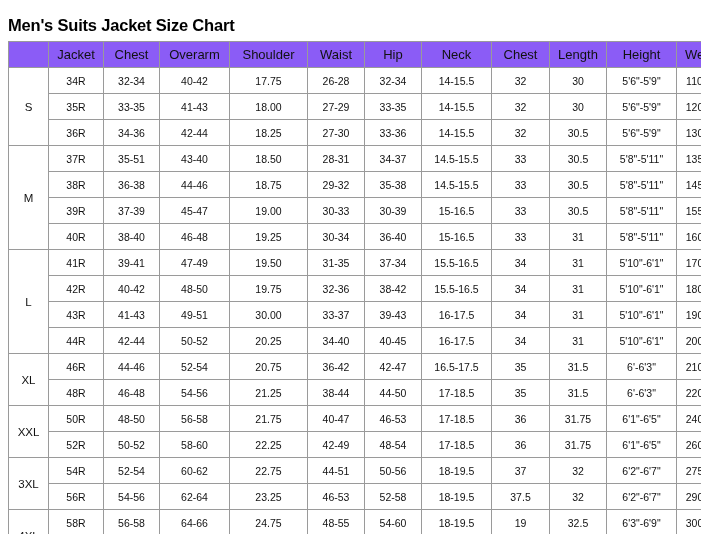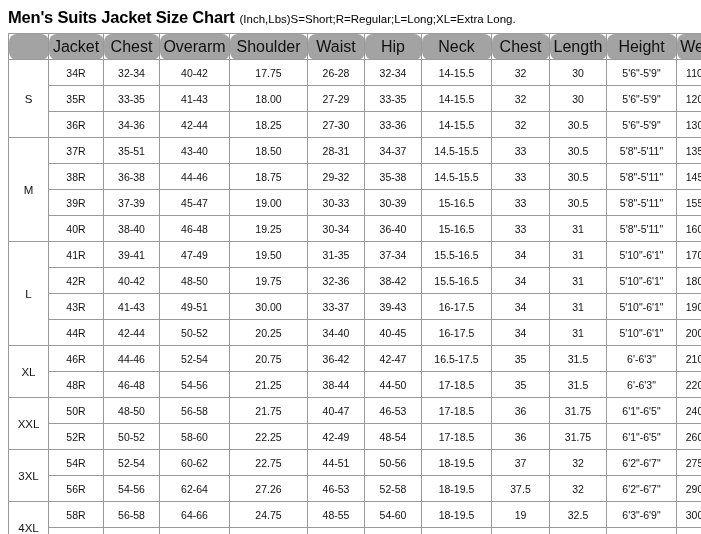--- a/index.html
+++ b/index.html
@@ -15,21 +15,21 @@
     overflow: hidden;
   }
   .page {
     width: 701px;
     height: 534px;
     position: relative;
     box-sizing: border-box;
     padding: 0;
   }
   .title-row {
-    padding: 8px 0 6px 8px;
+    padding: 16px 0 6px 8px;
     display: flex;
     align-items: baseline;
     white-space: nowrap;
   }
   .title-main {
     font-size: 16.5px;
     font-weight: bold;
     letter-spacing: -0.2px;
   }
   .title-sub {
@@ -48,25 +48,24 @@
   table.size-chart td {
     border: 1px solid #9a9a9a;
     text-align: center;
     vertical-align: middle;
     padding: 0;
     height: 25px;
     font-weight: normal;
     color: #111;
   }
   thead th {
-    background: #a3a3a3;
+    background: #8b5cf6;
     font-weight: bold;
-    font-size: 16px;
+    font-size: 13px;
     height: 26px;
-    border-radius: 8px;
   }
   td.size-label {
     background: #ffffff;
     font-weight: bold;
     font-size: 11.5px;
   }
   
   col.c-size { width: 40px; }
   col.c-jacket { width: 55px; }
   col.c-chest { width: 56px; }
@@ -80,21 +79,20 @@
   col.c-height { width: 70px; }
   col.c-weight { width: 57px; }
 </style>
 </head>
 <body>
 
 <div class="page">
 
   <div class="title-row">
     <span class="title-main">Men's Suits Jacket Size Chart</span>
-    <span class="title-sub">(Inch,Lbs)S=Short;R=Regular;L=Long;XL=Extra Long.</span>
   </div>
 
   <table class="size-chart">
     <colgroup>
       <col class="c-size">
         <col class="c-jacket">
         <col class="c-chest">
         <col class="c-overarm">
       <col class="c-shoulder">
         <col class="c-waist">
@@ -333,21 +331,21 @@
           <td>18-19.5</td>
           <td>37</td>
           <td>32</td>
           <td>6'2"-6'7"</td>
           <td>275-290</td>
         </tr>
         <tr>
           <td>56R</td>
           <td>54-56</td>
           <td>62-64</td>
-          <td>27.26</td>
+          <td>23.25</td>
           <td>46-53</td>
           <td>52-58</td>
           <td>18-19.5</td>
           <td>37.5</td>
           <td>32</td>
           <td>6'2"-6'7"</td>
           <td>290-300</td>
         </tr>
         <tr>
           <td class="size-label" rowspan="2">4XL</td>

